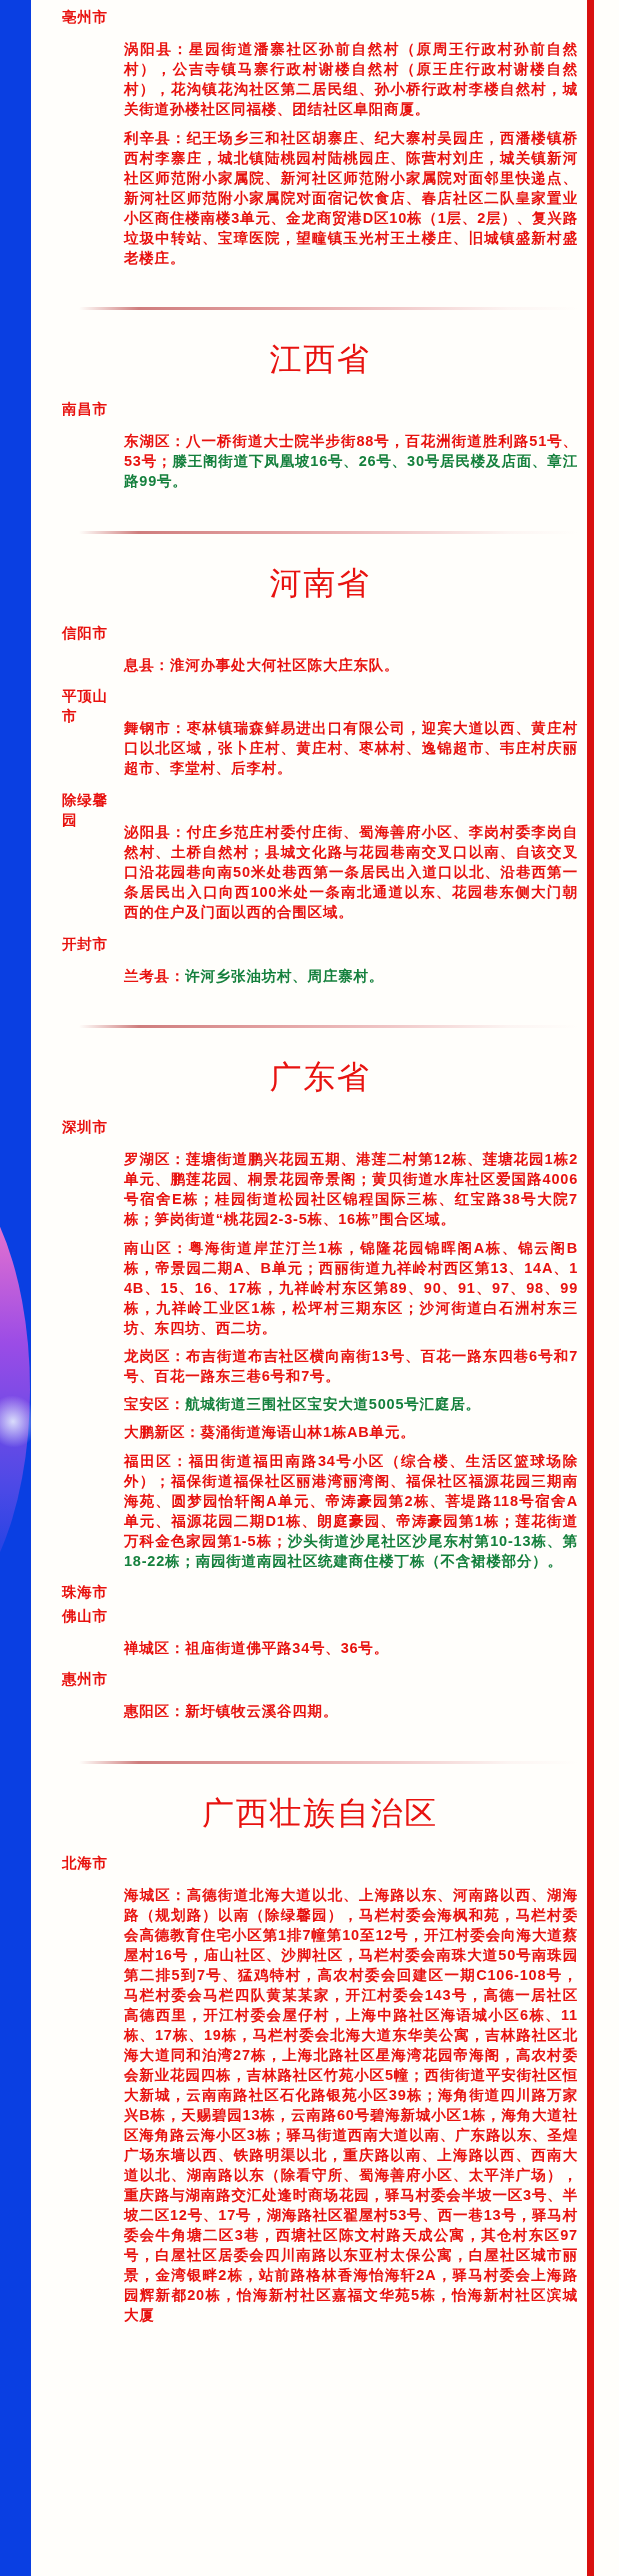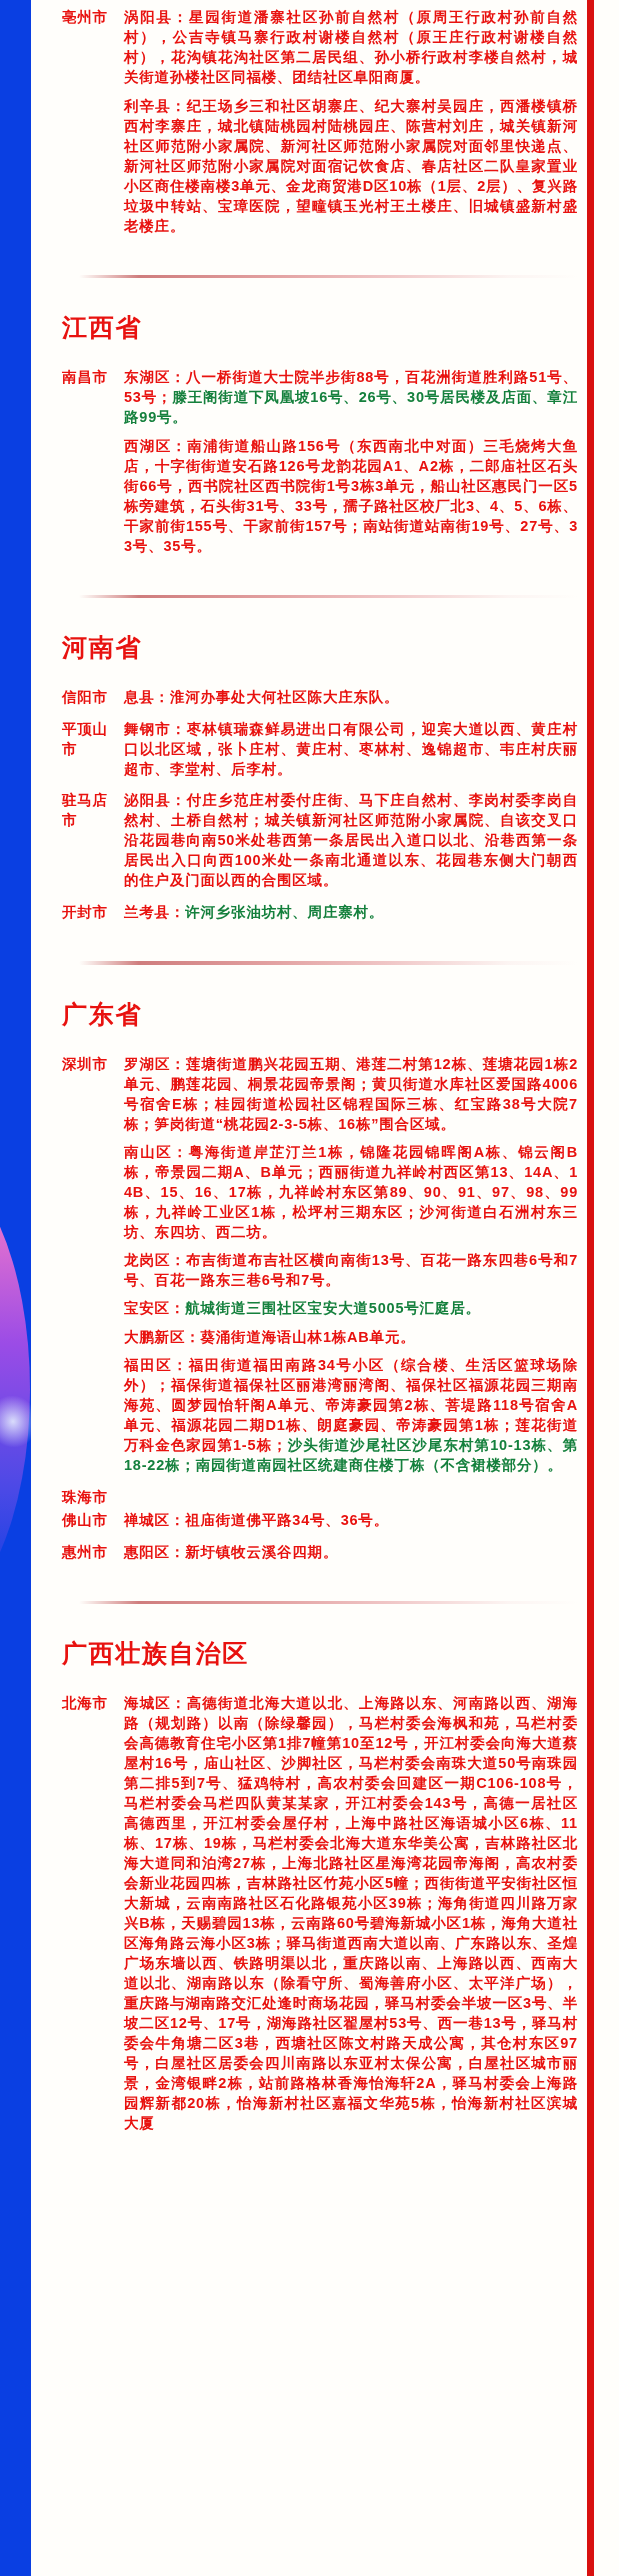--- a/index.html
+++ b/index.html
@@ -36,30 +36,30 @@
   }
   .content{
     position:relative;box-sizing:border-box;width:100%;height:100%;
     padding:7.4px 45px 0 31px;overflow:hidden;
   }
   .divider{
     height:3.3px;border-radius:1.7px;margin:31px 0 35px 16.5px;
     background:linear-gradient(90deg,rgba(216,118,118,0) 0%,#cf7d7d 12%,#e2a0a0 38%,#f0c6c6 62%,rgba(244,216,216,0.25) 86%,rgba(255,255,255,0) 100%);
   }
   .province-header{
-    color:#e8120f;font-size:25px;line-height:29px;font-weight:bold;
-    margin:0 0 25px 0;letter-spacing:1.7px;
+    color:#e8120f;font-size:32px;line-height:29px;font-weight:normal;
+    margin:0 0 25px 0;letter-spacing:1.7px;text-align:center;
   }
   .city-row{display:flex;align-items:flex-start;margin-bottom:3.3px;}
   .city-name{
     flex:0 0 48px;width:48px;margin-right:14px;
     color:#e8120f;font-size:14.5px;line-height:20px;font-weight:bold;
     letter-spacing:0.8px;word-break:break-all;
   }
-  .city-paras{flex:1;min-width:0;}
+  .city-paras{flex:1;min-width:0;margin-top:32px;}
   .para{
     margin:0 0 8.3px 0;font-size:14.5px;line-height:20px;font-weight:bold;
     letter-spacing:0.8px;text-align:justify;word-break:break-all;
   }
   .seg-red{color:#e8120f;}
   .seg-blue{color:#15803d;}
 </style>
 </head>
 <body>
 
@@ -76,41 +76,40 @@
           <p class="para"><span class="seg-red">涡阳县：星园街道潘寨社区孙前自然村（原周王行政村孙前自然村），公吉寺镇马寨行政村谢楼自然村（原王庄行政村谢楼自然村），花沟镇花沟社区第二居民组、孙小桥行政村李楼自然村，城关街道孙楼社区同福楼、团结社区阜阳商厦。</span></p>
           <p class="para"><span class="seg-red">利辛县：纪王场乡三和社区胡寨庄、纪大寨村吴园庄，西潘楼镇桥西村李寨庄，城北镇陆桃园村陆桃园庄、陈营村刘庄，城关镇新河社区师范附小家属院、新河社区师范附小家属院对面邻里快递点、新河社区师范附小家属院对面宿记饮食店、春店社区二队皇家置业小区商住楼南楼3单元、金龙商贸港D区10栋（1层、2层）、复兴路垃圾中转站、宝璋医院，望疃镇玉光村王土楼庄、旧城镇盛新村盛老楼庄。</span></p>
         </div>
       </div>
       <div class="divider"></div>
       <div class="province-header">江西省</div>
       <div class="city-row">
         <div class="city-name">南昌市</div>
         <div class="city-paras">
           <p class="para"><span class="seg-red">东湖区：八一桥街道大士院半步街88号，百花洲街道胜利路51号、53号；</span><span class="seg-blue">滕王阁街道下凤凰坡16号、26号、30号居民楼及店面、章江路99号。</span></p>
-          <p class="para"><span class="seg-red">西湖区：南浦街道船山路156号（东西南北中对面）三毛烧烤大鱼店，十字街街道安石路126号龙韵花园A1、A2栋，二郎庙社区石头街66号，西书院社区西书院街1号3栋3单元，船山社区惠民门一区5栋旁建筑，石头街31号、33号，孺子路社区校厂北3、4、5、6栋、干家前街155号、干家前街157号；南站街道站南街19号、27号、33号、35号。</span></p>
         </div>
       </div>
       <div class="divider"></div>
       <div class="province-header">河南省</div>
       <div class="city-row">
         <div class="city-name">信阳市</div>
         <div class="city-paras">
           <p class="para"><span class="seg-red">息县：淮河办事处大何社区陈大庄东队。</span></p>
         </div>
       </div>
       <div class="city-row">
         <div class="city-name">平顶山市</div>
         <div class="city-paras">
           <p class="para"><span class="seg-red">舞钢市：枣林镇瑞森鲜易进出口有限公司，迎宾大道以西、黄庄村口以北区域，张卜庄村、黄庄村、枣林村、逸锦超市、韦庄村庆丽超市、李堂村、后李村。</span></p>
         </div>
       </div>
       <div class="city-row">
-        <div class="city-name">驻马店市</div>
+        <div class="city-name">除绿馨园</div>
         <div class="city-paras">
-          <p class="para"><span class="seg-red">泌阳县：付庄乡范庄村委付庄街、马下庄自然村、李岗村委李岗自然村、土桥自然村；城关镇新河社区师范附小家属院、自该交叉口沿花园巷向南50米处巷西第一条居民出入道口以北、沿巷西第一条居民出入口向西100米处一条南北通道以东、花园巷东侧大门朝西的住户及门面以西的合围区域。</span></p>
+          <p class="para"><span class="seg-red">泌阳县：付庄乡范庄村委付庄街、蜀海善府小区、李岗村委李岗自然村、土桥自然村；县城文化路与花园巷南交叉口以南、自该交叉口沿花园巷向南50米处巷西第一条居民出入道口以北、沿巷西第一条居民出入口向西100米处一条南北通道以东、花园巷东侧大门朝西的住户及门面以西的合围区域。</span></p>
         </div>
       </div>
       <div class="city-row">
         <div class="city-name">开封市</div>
         <div class="city-paras">
           <p class="para"><span class="seg-red">兰考县：</span><span class="seg-blue">许河乡张油坊村、周庄寨村。</span></p>
         </div>
       </div>
       <div class="divider"></div>
       <div class="province-header">广东省</div>

